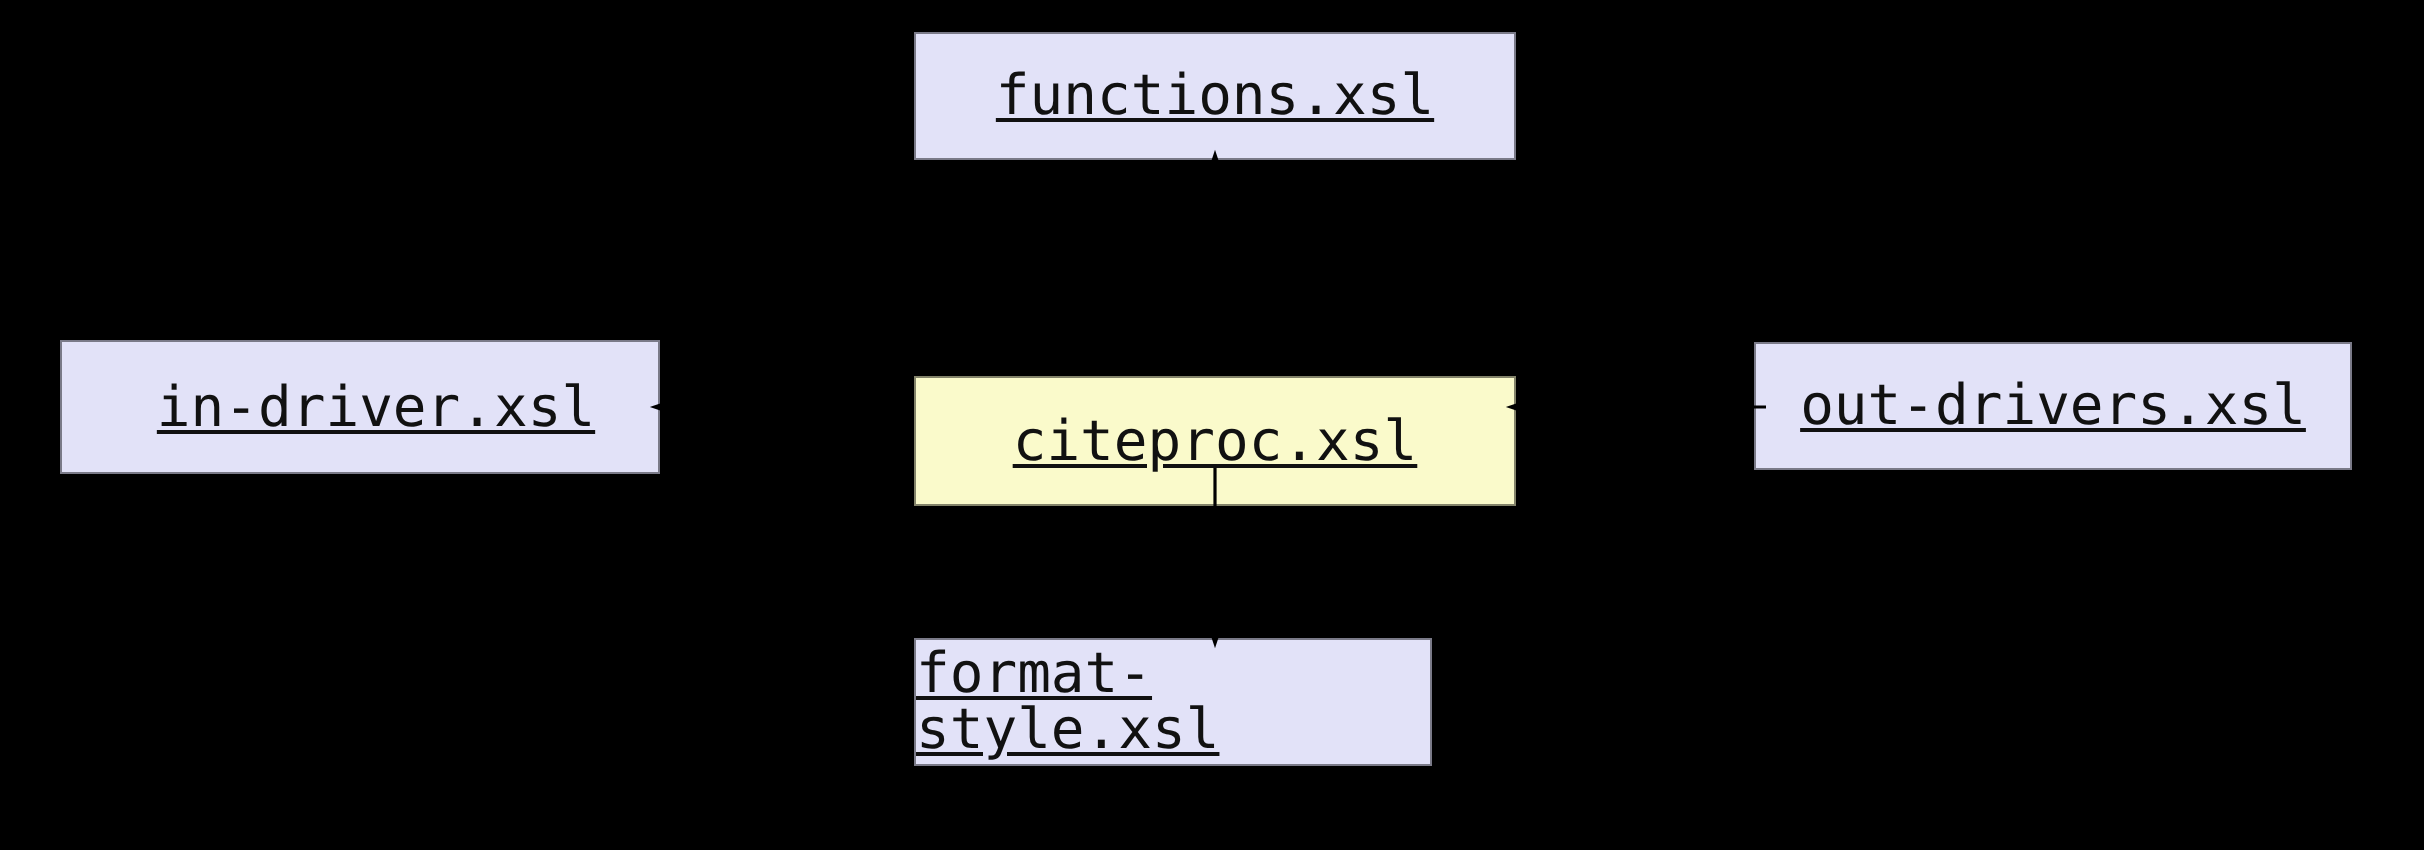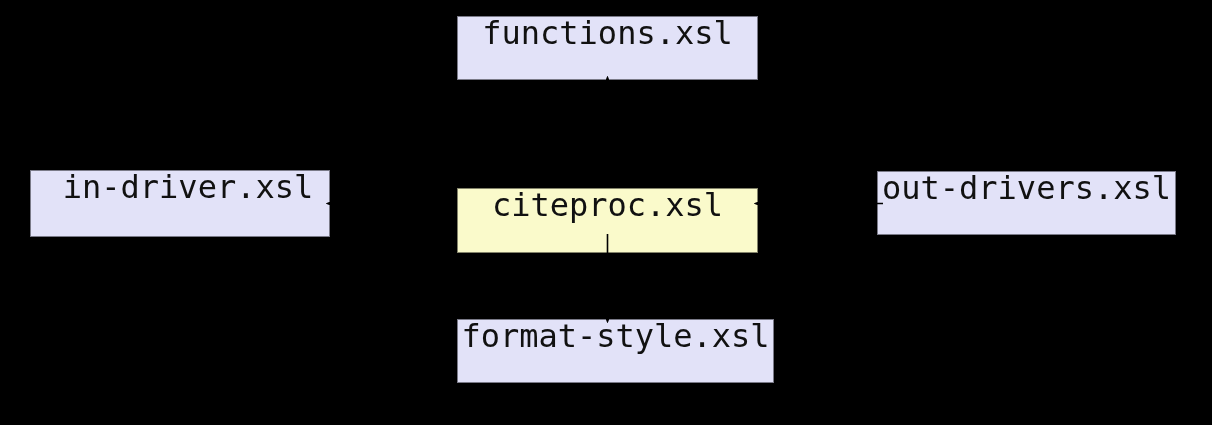--- a/index.html
+++ b/index.html
@@ -12,41 +12,42 @@
     width: 1212px;
     height: 425px;
     background: #000000;
     overflow: hidden;
     font-family: "DejaVu Sans Mono", "Liberation Mono", monospace;
   }
   .node {
     position: absolute;
     box-sizing: border-box;
     display: flex;
-    align-items: flex-start;
+    align-items: center;
     justify-content: center;
-    font-size: 32px;
+    font-size: 28px;
     line-height: 1;
     color: #111111;
     letter-spacing: 0px;
+    text-decoration: underline;
   }
   .node-default {
     background: #e2e2f8;
     border: 1px solid #7a7a88;
   }
   .node-highlight {
     background: #fafacb;
     border: 1px solid #83836a;
   }
   
   #node-functions    { left: 457px; top: 16px;  width: 301px; height: 64px; }
   #node-in-driver    { left: 30px;  top: 170px; width: 300px; height: 67px; padding-left: 16px; }
   #node-citeproc     { left: 457px; top: 171px; width: 301px; height: 65px; margin-top: 17px; }
   #node-out-drivers  { left: 877px; top: 171px; width: 299px; height: 64px; }
-  #node-format-style { left: 457px; top: 319px; width: 317px; height: 64px; }
+  #node-format-style { left: 457px; top: 319px; width: 259px; height: 64px; }
 
   .edge-layer {
     position: absolute;
     left: 0;
     top: 0;
     width: 1212px;
     height: 425px;
     pointer-events: none;
     z-index: 5;
   }

